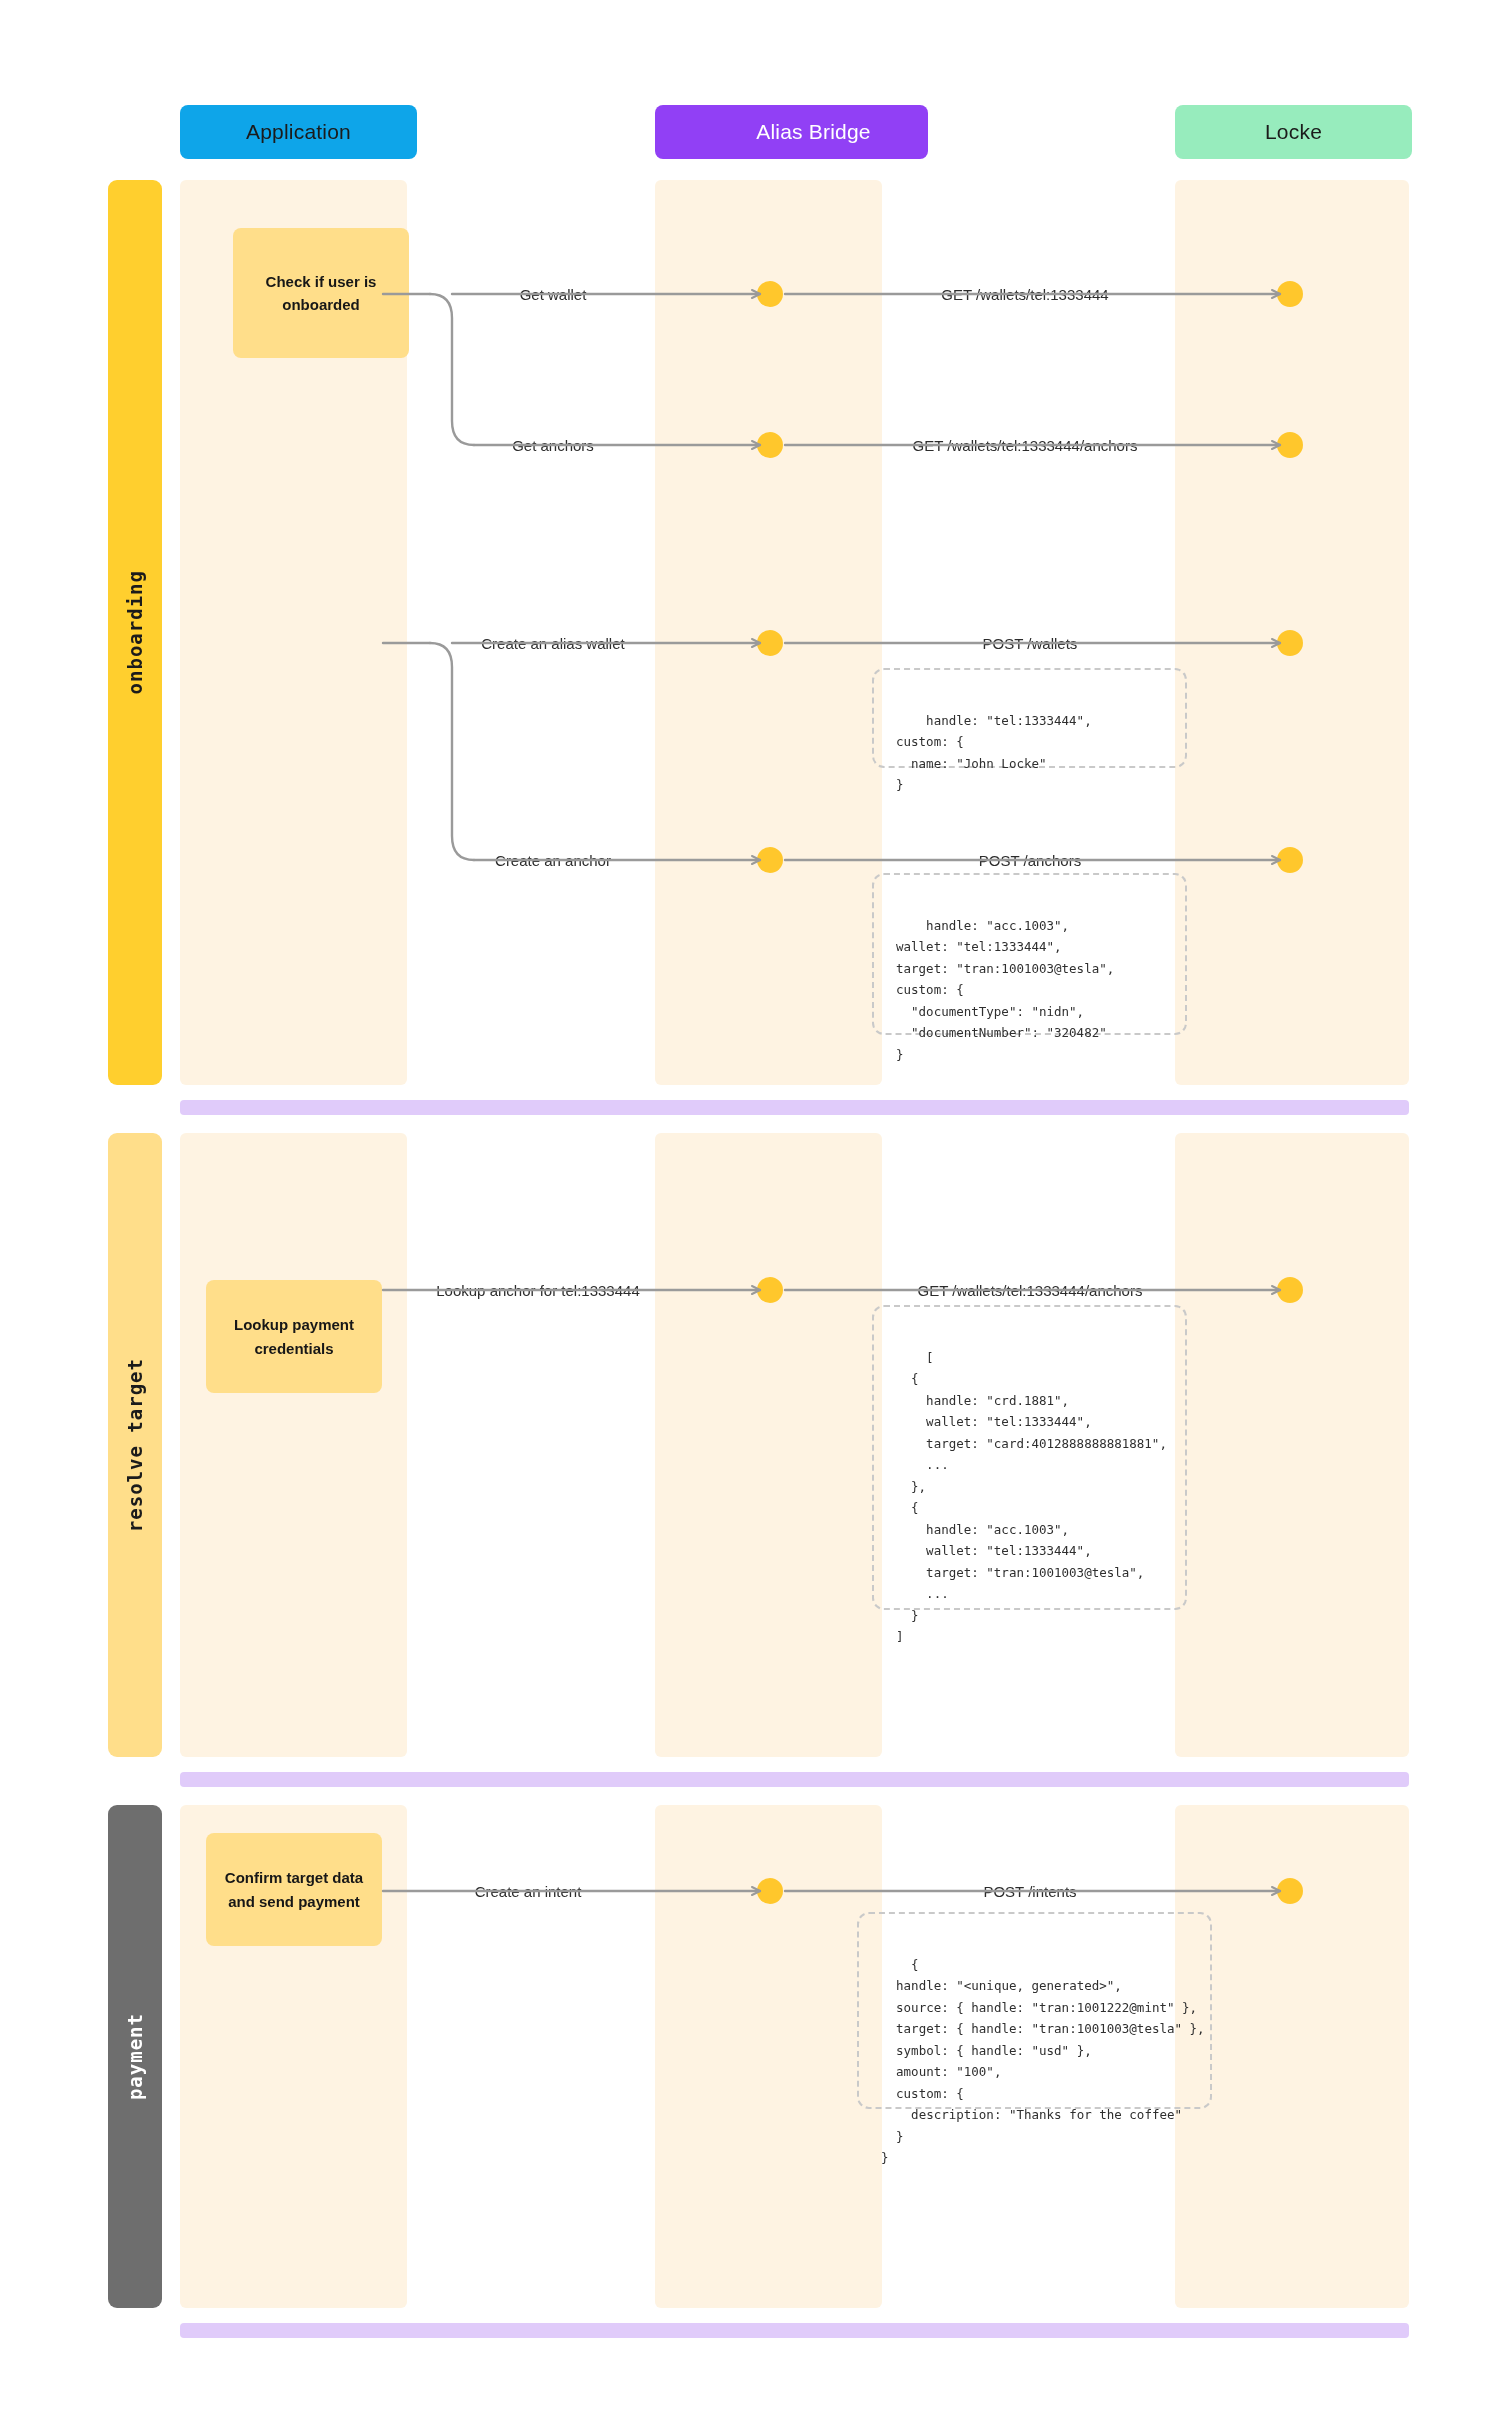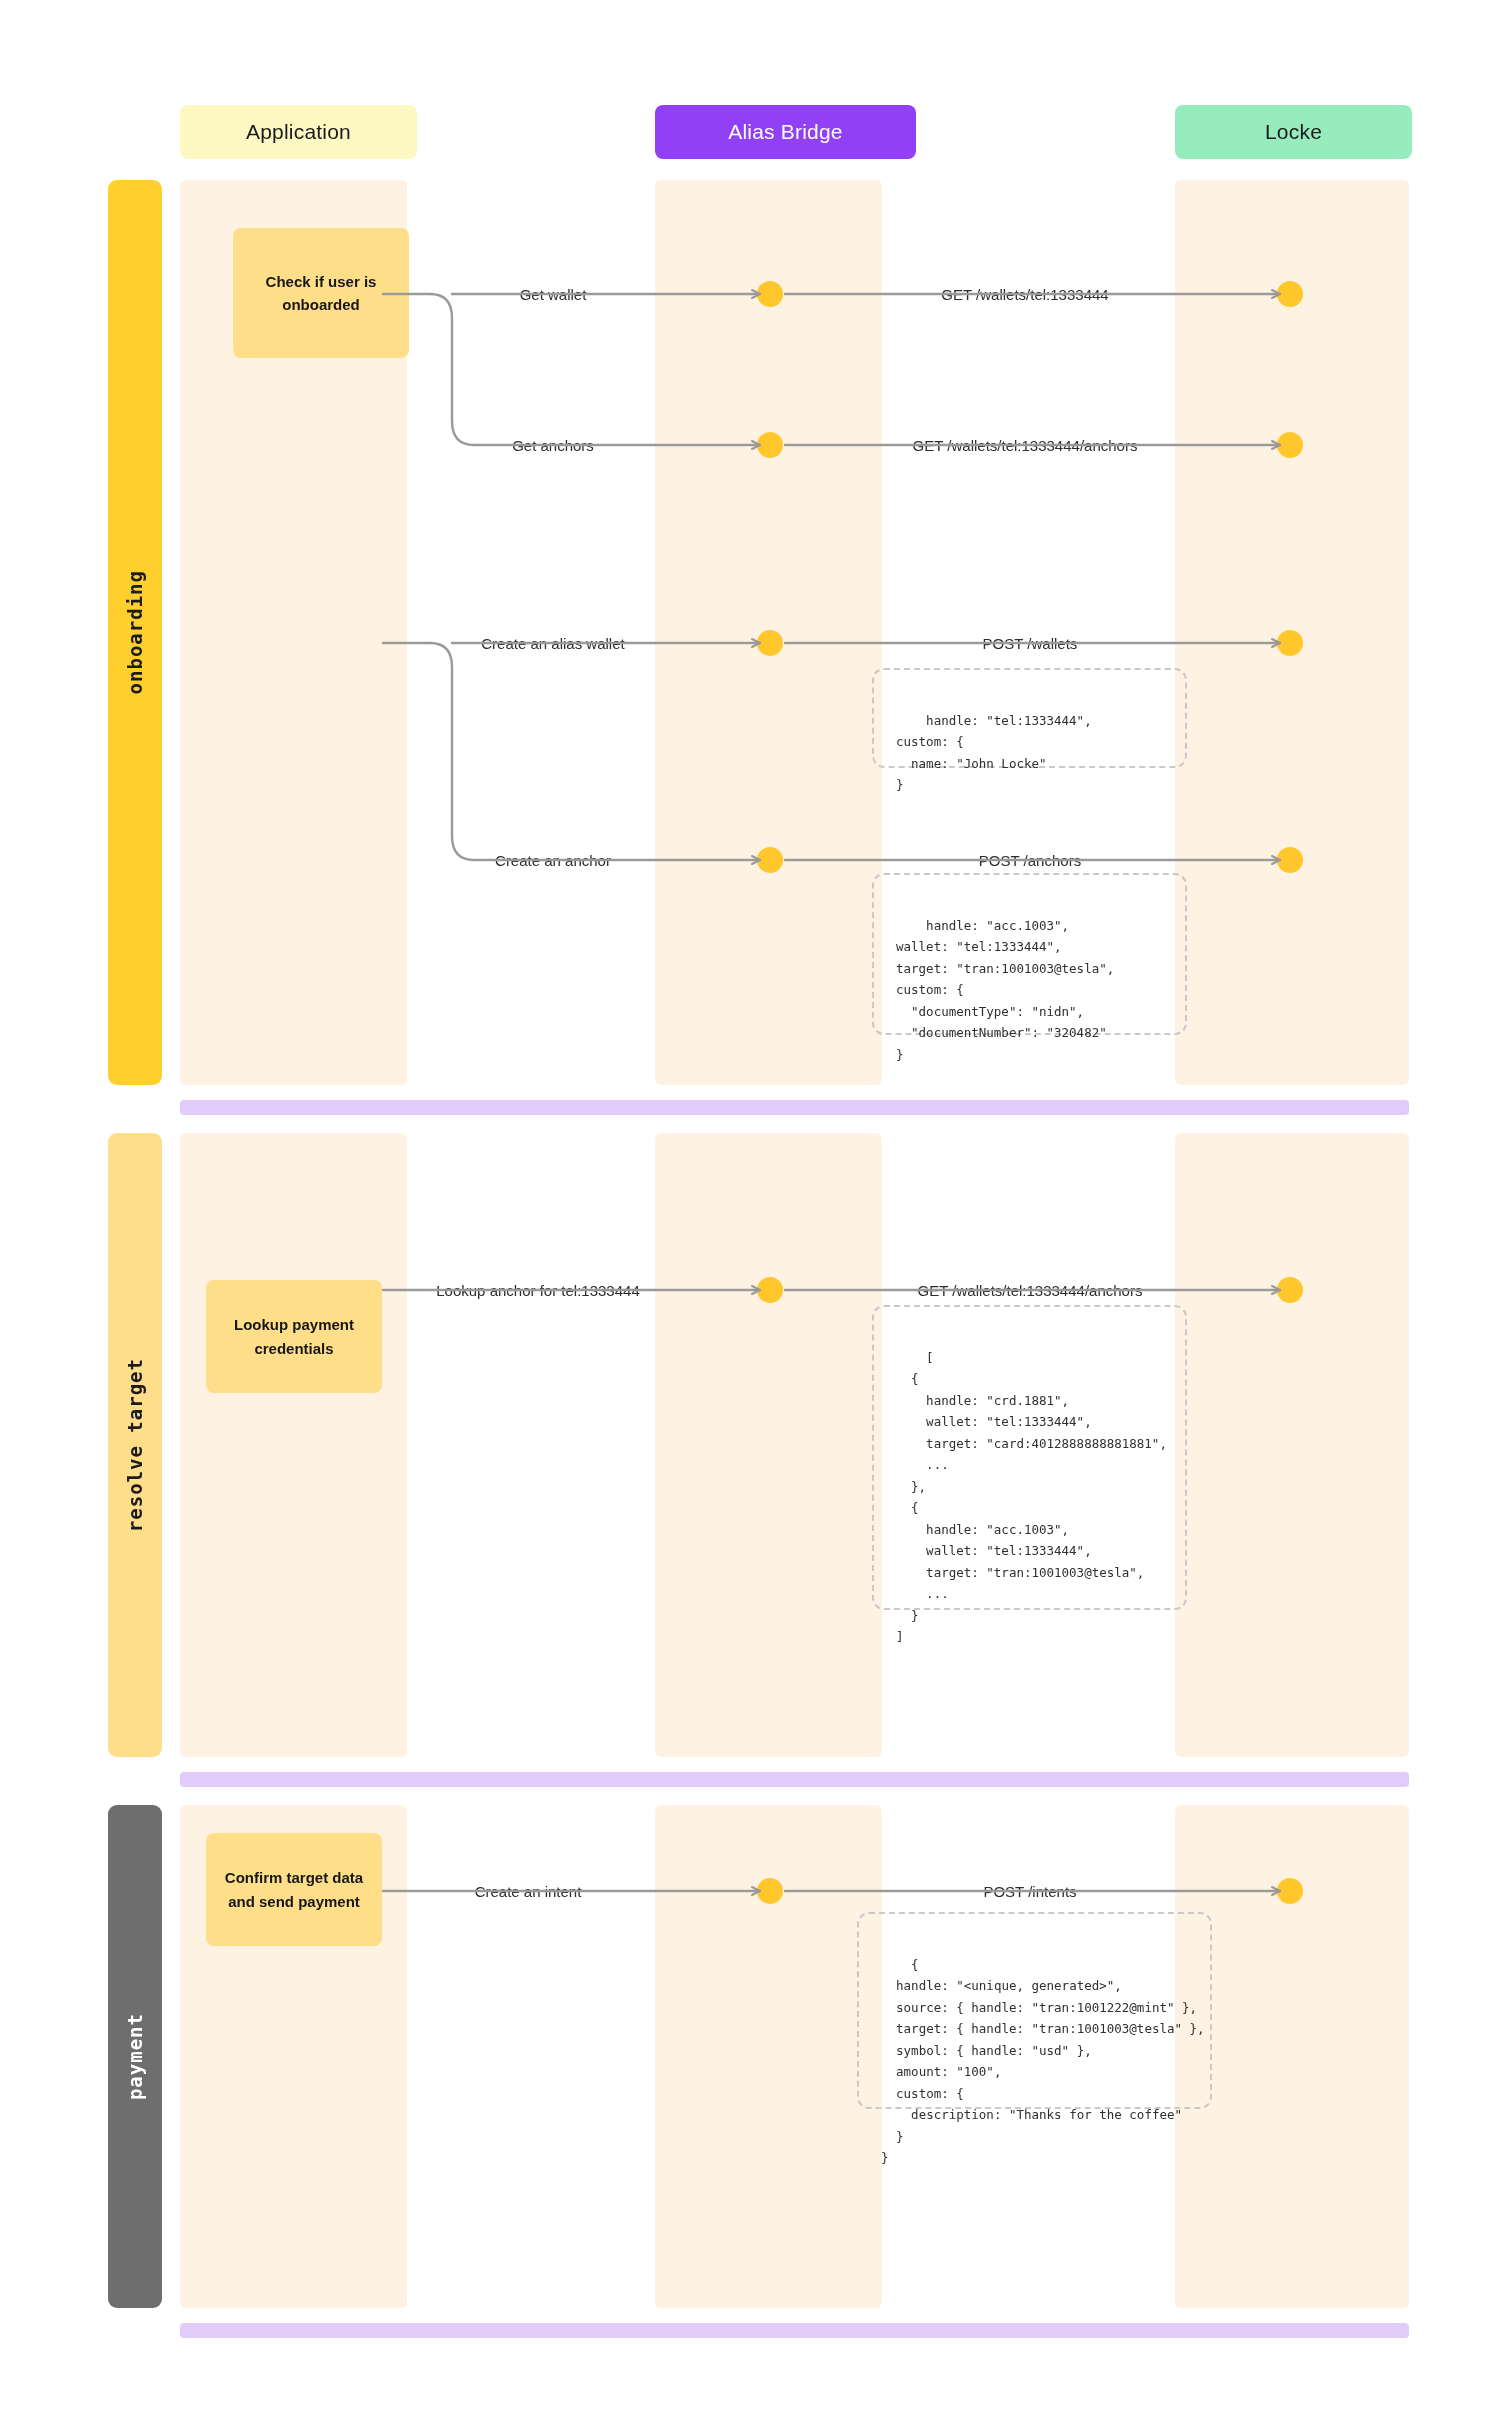--- a/index.html
+++ b/index.html
@@ -9,22 +9,22 @@
     -webkit-font-smoothing:antialiased;
   }
   .canvas{position:absolute;left:0;top:0;width:1500px;height:2411px;}
 
   
   .pill{
     position:absolute;height:54px;border-radius:8px;
     display:flex;align-items:center;justify-content:center;
     font-size:21px;letter-spacing:.2px;
   }
-  .pill-app{left:180px;top:105px;width:237px;background:#fef9c3;color:#1b1b1b;}
-  .pill-bridge{left:655px;top:105px;width:261px;background:#9140F5;color:#ffffff;}
+  .pill-app{left:180px;top:105px;width:237px;background:#0ea5e9;color:#1b1b1b;}
+  .pill-bridge{left:655px;top:105px;width:229px;background:#9140F5;color:#ffffff;padding-left:44px;}
   .pill-ledger{left:1175px;top:105px;width:237px;background:#97ECBD;color:#1b1b1b;}
 
   
   .lane{position:absolute;background:#FEF3E2;border-radius:6px;}
 
   
   .sec-label{
     position:absolute;left:108px;width:54px;border-radius:9px;
     display:flex;align-items:center;justify-content:center;
   }

